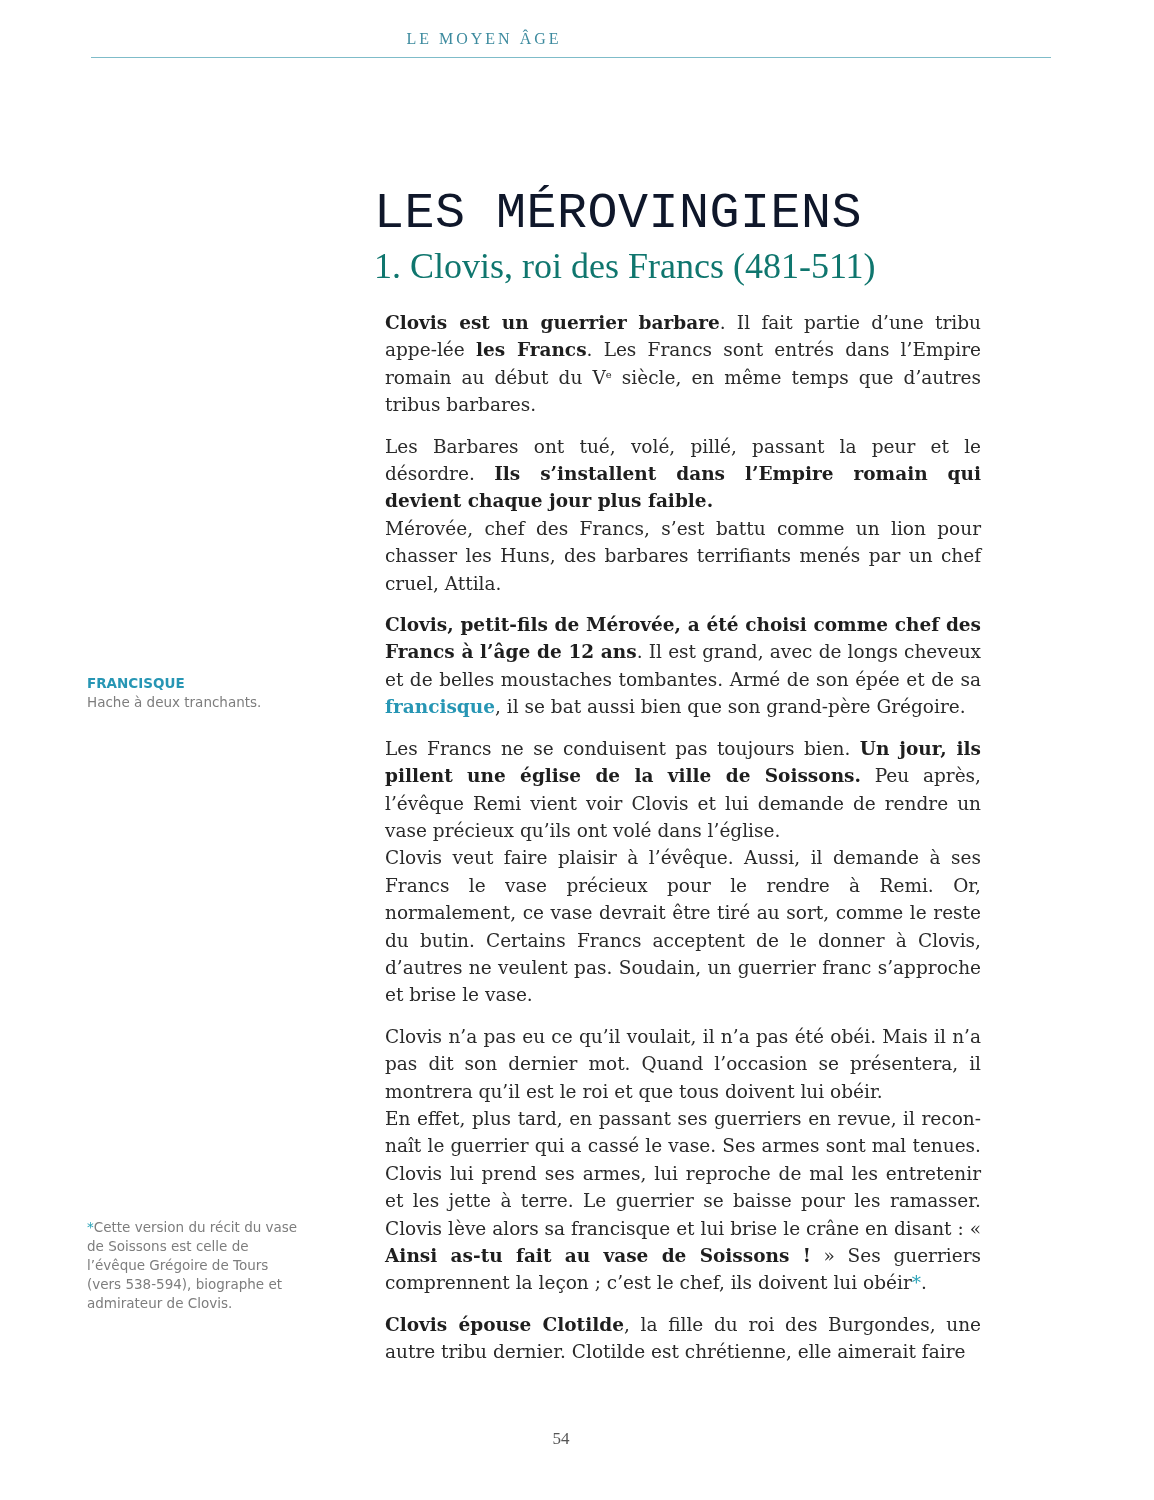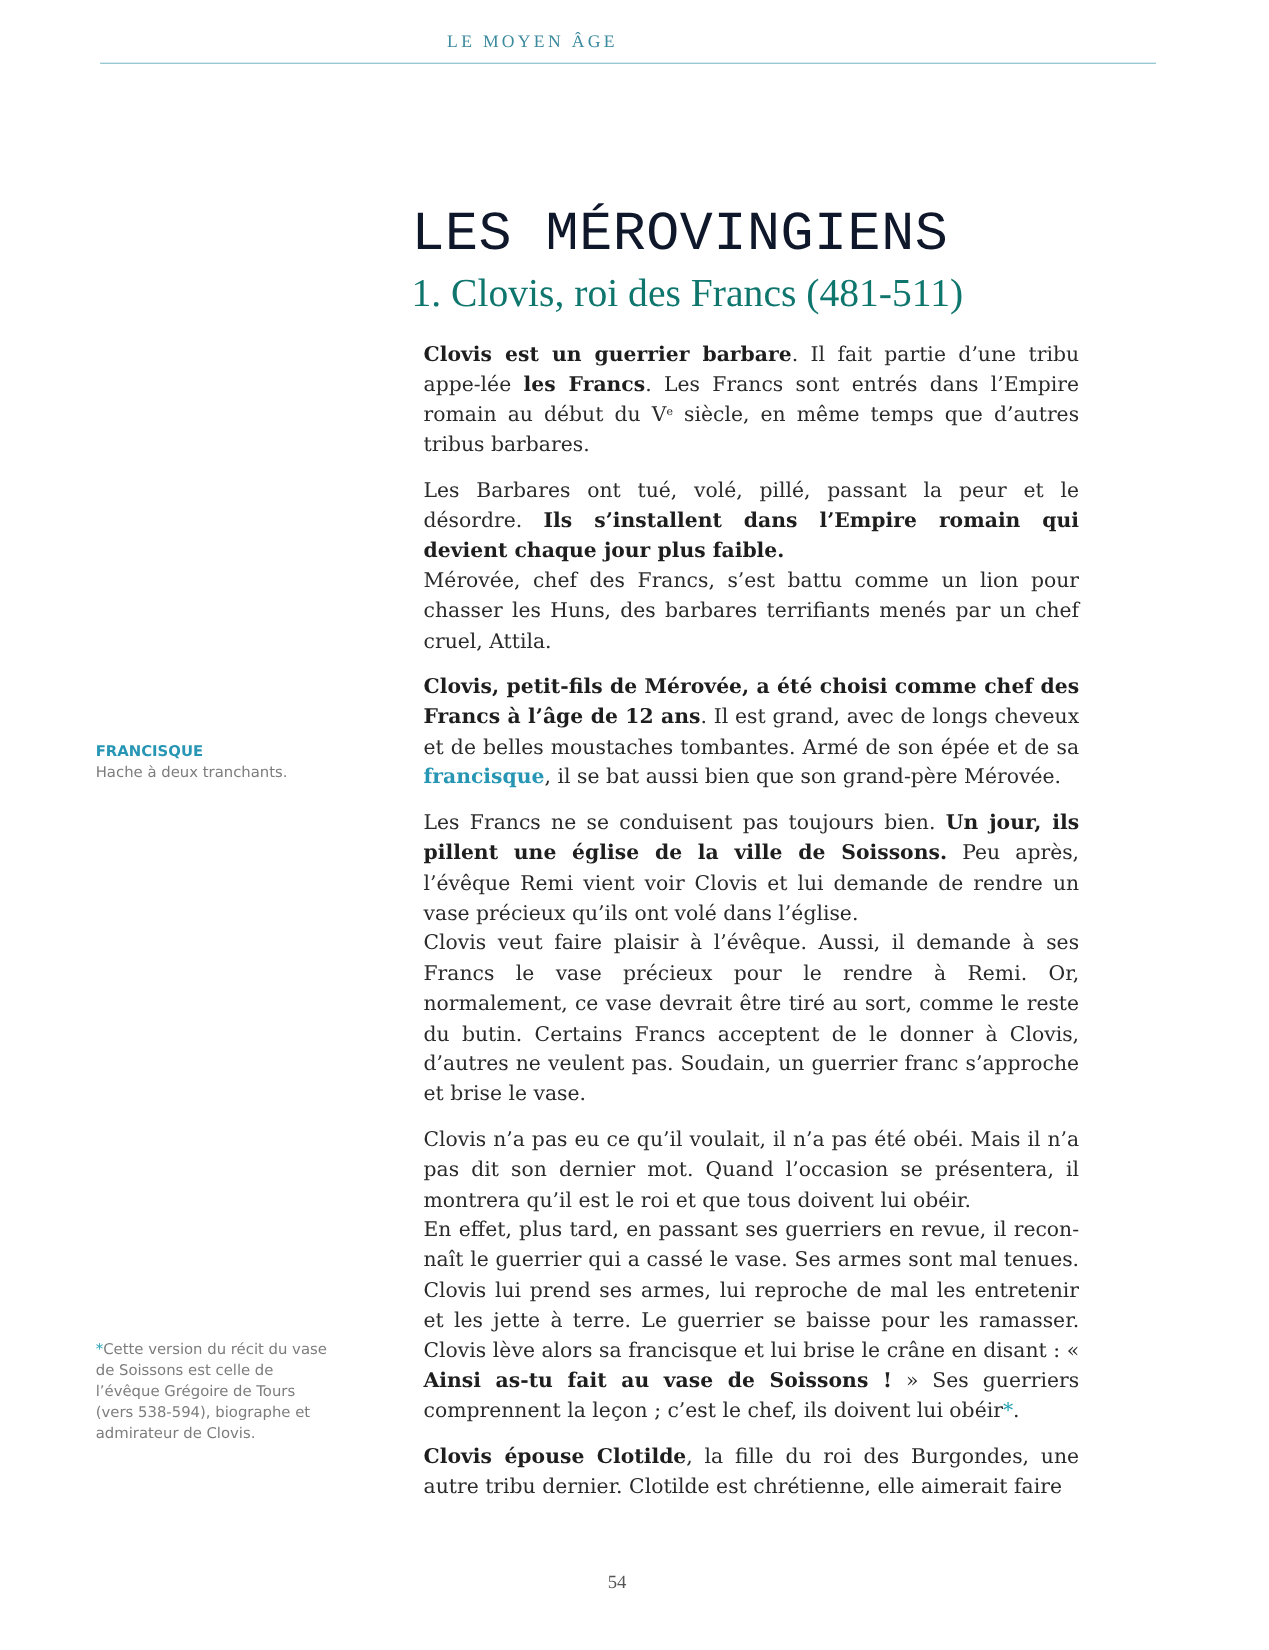--- a/index.html
+++ b/index.html
@@ -58,21 +58,21 @@
   <p>
     <b>Clovis est un guerrier barbare</b><span>. Il fait partie d’une tribu appe-­lée </span><b>les Francs</b><span>. Les Francs sont entrés dans l’Empire romain au début du V</span><sup class="ord">e</sup><span> siècle, en même temps que d’autres tribus barbares.</span>
   </p>
   <p class="tight">
     <span>Les Barbares ont tué, volé, pillé, passant la peur et le désordre. </span><b>Ils s’installent dans l’Empire romain qui devient chaque jour plus faible.</b>
   </p>
   <p>
     <span>Mérovée, chef des Francs, s’est battu comme un lion pour chas­ser les Huns, des barbares terrifiants menés par un chef cruel, Attila.</span>
   </p>
   <p>
-    <b>Clovis, petit-fils de Mérovée, a été choisi comme chef des Francs à l’âge de 12 ans</b><span>. Il est grand, avec de longs cheveux et de belles moustaches tombantes. Armé de son épée et de sa </span><span class="gloss">francisque</span><span>, il se bat aussi bien que son grand-père Mérovée.</span>
+    <b>Clovis, petit-fils de Mérovée, a été choisi comme chef des Francs à l’âge de 12 ans</b><span>. Il est grand, avec de longs cheveux et de belles moustaches tombantes. Armé de son épée et de sa </span><span class="gloss">francisque</span><span>, il se bat aussi bien que son grand-père Grégoire.</span>
   </p>
   <p class="tight">
     <span>Les Francs ne se conduisent pas toujours bien. </span><b>Un jour, ils pillent une église de la ville de Soissons.</b><span> Peu après, l’évêque Remi vient voir Clovis et lui demande de rendre un vase pré­cieux qu’ils ont volé dans l’église.</span>
   </p>
   <p>
     <span>Clovis veut faire plaisir à l’évêque. Aussi, il demande à ses Francs le vase précieux pour le rendre à Remi. Or, normalement, ce vase devrait être tiré au sort, comme le reste du butin. Certains Francs acceptent de le donner à Clovis, d’autres ne veulent pas. Soudain, un guerrier franc s’approche et brise le vase.</span>
   </p>
   <p class="tight">
     <span>Clovis n’a pas eu ce qu’il voulait, il n’a pas été obéi. Mais il n’a pas dit son dernier mot. Quand l’occasion se présentera, il mon­trera qu’il est le roi et que tous doivent lui obéir.</span>
   </p>

